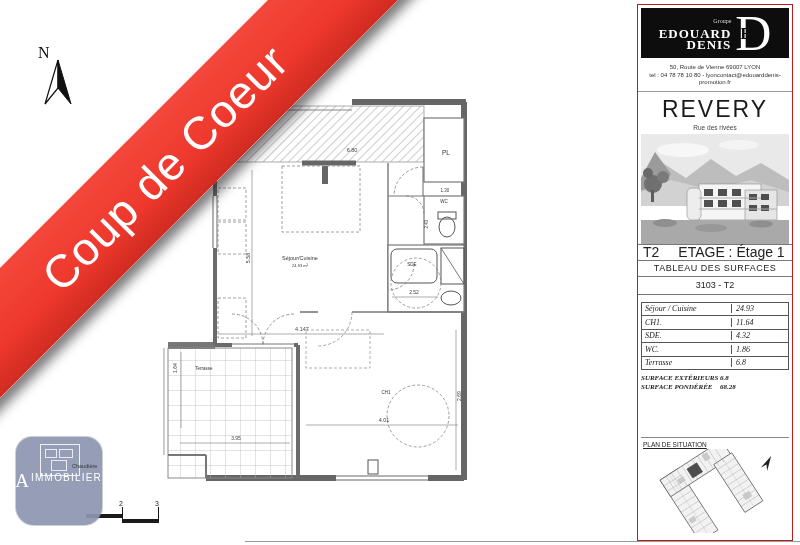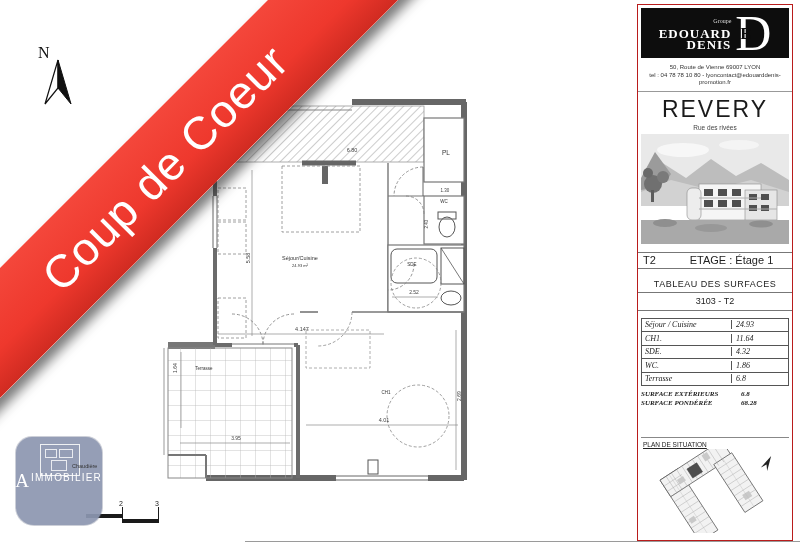--- a/index.html
+++ b/index.html
@@ -48,36 +48,36 @@
   .brand-mono{position:relative;width:34px;height:46px;}
   .mono-d{position:absolute;right:0;top:-6px;font-family:"Liberation Serif",serif;
           font-size:50px;color:#fff;}
   .mono-e{position:absolute;left:3px;top:14px;font-family:"Liberation Serif",serif;
           font-size:17px;color:#0d0d0d;font-weight:bold;}
   .address{padding:3px 2px 4px;font-size:6px;line-height:7.5px;text-align:center;
            color:#333;border-bottom:1px solid #999;}
   .program-name{text-align:center;font-size:23px;letter-spacing:2px;color:#1a1a1a;padding-top:4px;}
   .program-sub{text-align:center;font-size:6.5px;color:#444;padding:1px 0 3px;}
   .photo{height:110px;margin:0 3px;overflow:hidden;}
-  .specrow{display:flex;align-items:center;height:15px;margin:8px 0;border-top:1px solid #777;
-           border-bottom:1px solid #777;font-size:11px;}
+  .specrow{display:flex;align-items:center;height:15px;margin:0 0;border-top:1px solid #777;
+           border-bottom:1px solid #777;font-size:14px;}
   .spec-t2{padding-left:5px;width:28px;}
   .spec-floor{flex:1;text-align:center;}
   .table-title{text-align:center;font-size:9px;height:15px;line-height:15px;
                border-bottom:1px solid #777;letter-spacing:.5px;}
   .lot-ref{text-align:center;font-size:9px;height:17px;line-height:17px;border-bottom:1px solid #777;}
   .surfaces{margin:7px 3px 0;border:1px solid #555;}
   .srow{display:flex;border-bottom:1px solid #555;height:12.5px;align-items:center;
         font:italic 8px "Liberation Serif",serif;color:#222;}
   .srow:last-child{border-bottom:none;}
   .slabel{flex:1;padding-left:3px;white-space:nowrap;}
   .sval{width:52px;border-left:1px solid #555;padding-left:4px;}
   .summary{margin:3px 3px 0;font:italic bold 7px "Liberation Serif",serif;color:#222;}
   .sumrow{display:flex;height:9px;align-items:center;}
-  .sumlabel{width:100px;}
+  .sumlabel{width:79px;}
   .situation{position:absolute;left:3px;right:3px;bottom:3px;border-top:1px solid #888;padding-top:2px;}
   .situation-title{font-size:6.5px;text-decoration:underline;color:#222;margin:1px 0 1px 2px;}
 </style>
 </head>
 <body>
 
 <div id="stage">
 
   <svg id="plan-svg" width="800" height="545" viewBox="0 0 800 545">
     <defs>

